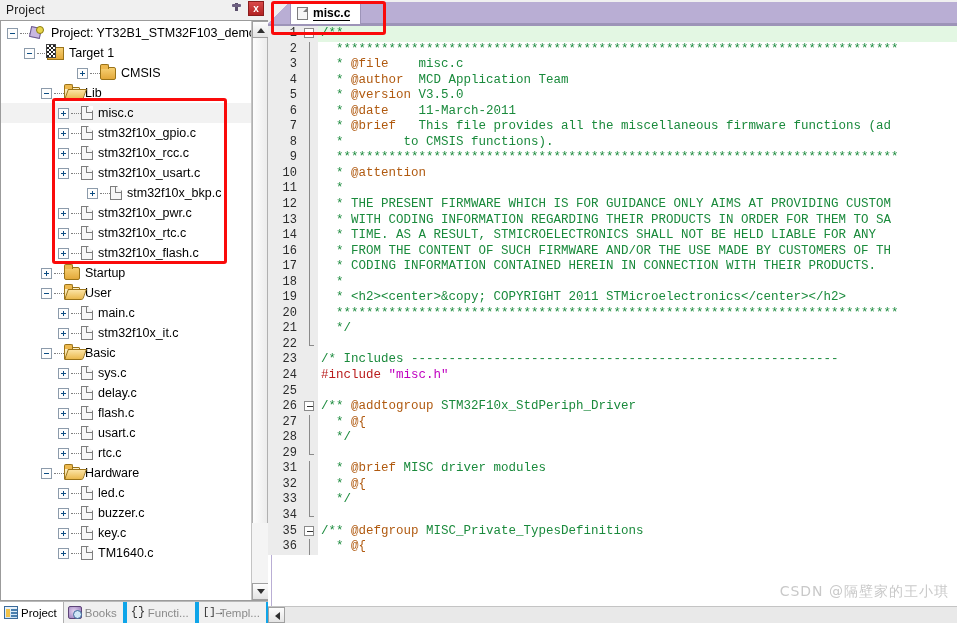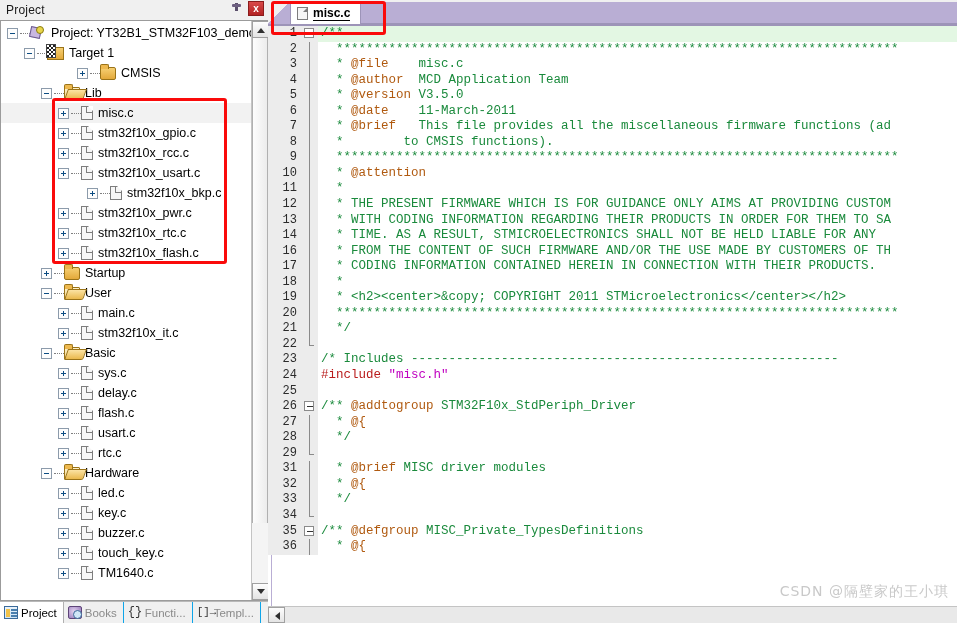--- a/index.html
+++ b/index.html
@@ -242,21 +242,21 @@
   .bottom-tabs {
     height: 22px;
     display: flex; align-items: stretch;
     background: #f0f0f0;
     border-top: 1px solid #b8b8b8;
     font-size: 11.5px;
   }
   .btab {
     display: flex; align-items: center; gap: 3px;
     padding: 0 6px 0 4px;
-    border-right: 1px solid #0ea5e9;
+    border-right: 4px solid #0ea5e9;
     cursor: pointer;
     color: #8a8a8a;
     white-space: nowrap;
   }
   .btab.active {
     background: #ffffff;
     color: #000;
     font-weight: normal;
     border-right: 1px solid #b0b0b0;
   }
@@ -626,33 +626,27 @@
           <div class="node" style="padding-left: 57px;">
             <span class="expander plus"></span>
             <span class="dots"></span>
             <span class="ico ico-file"></span>
             <span class="lbl">led.c</span>
           </div>
           <div class="node" style="padding-left: 57px;">
             <span class="expander plus"></span>
             <span class="dots"></span>
             <span class="ico ico-file"></span>
+            <span class="lbl">buzzer.c</span>
+          </div>
+          <div class="node" style="padding-left: 57px;">
+            <span class="expander plus"></span>
+            <span class="dots"></span>
+            <span class="ico ico-file"></span>
             <span class="lbl">key.c</span>
-          </div>
-          <div class="node" style="padding-left: 57px;">
-            <span class="expander plus"></span>
-            <span class="dots"></span>
-            <span class="ico ico-file"></span>
-            <span class="lbl">buzzer.c</span>
-          </div>
-          <div class="node" style="padding-left: 57px;">
-            <span class="expander plus"></span>
-            <span class="dots"></span>
-            <span class="ico ico-file"></span>
-            <span class="lbl">touch_key.c</span>
           </div>
           <div class="node" style="padding-left: 57px;">
             <span class="expander plus"></span>
             <span class="dots"></span>
             <span class="ico ico-file"></span>
             <span class="lbl">TM1640.c</span>
           </div>
         </div>
       <div class="v-scroll">
         <div class="sb-btn up">

